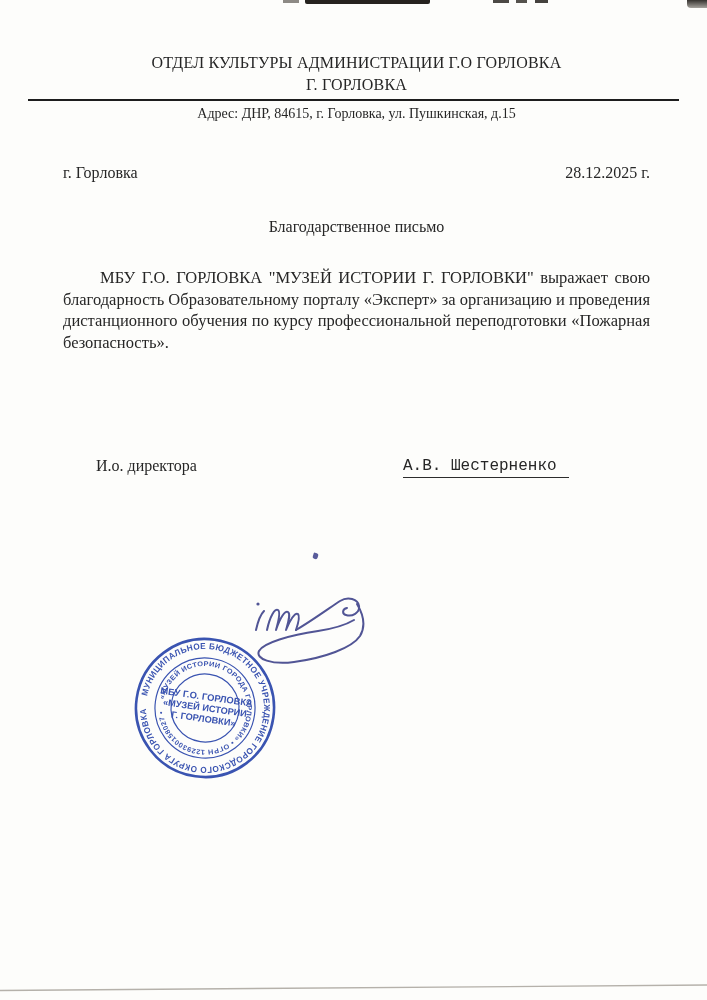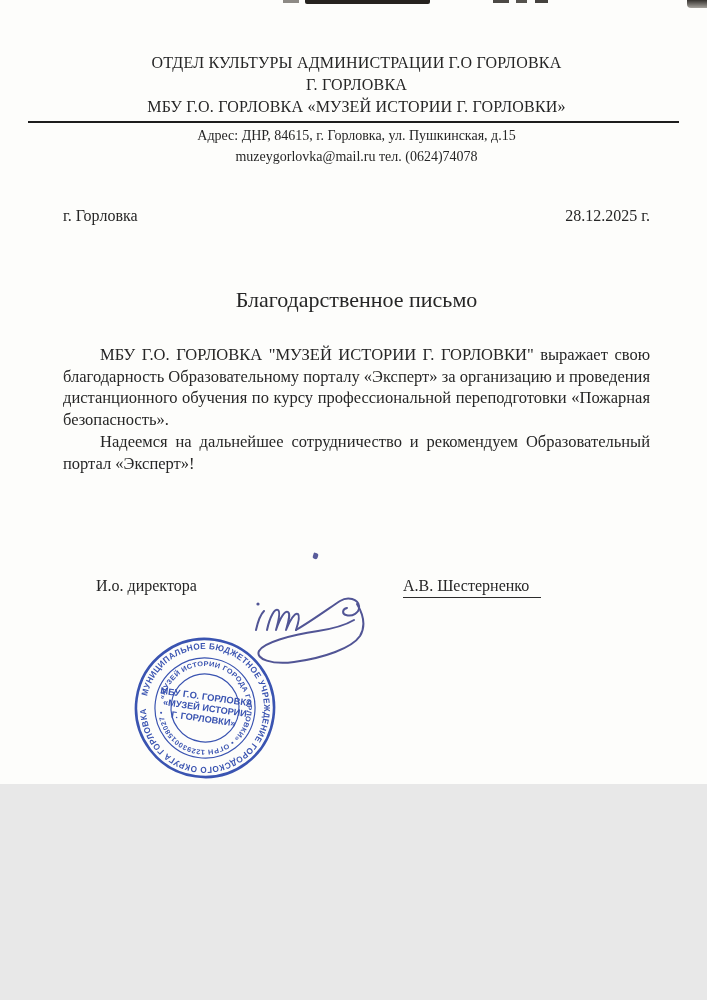--- a/index.html
+++ b/index.html
@@ -1,39 +1,40 @@
 <!DOCTYPE html>
 <html><head>
 <meta charset="utf-8">
 <style>
   html,body{margin:0;padding:0;background:#e8e8e8;}
   .page{
     position:relative;
-    width:707px;height:784px;
+    width:707px;height:1000px;
     margin:0 auto;
     background:#fdfdfb;
     overflow:hidden;
     font-family:"Liberation Serif","DejaVu Serif",serif;
     color:#262626;
   }
   .content{position:absolute;left:63px;right:57px;top:0;}
   .lh{ text-align:center; font-size:16px; line-height:22px; letter-spacing:.2px;}
   .lh-top{margin-top:52px;}
   .rule{height:2px;background:#1d1d1d;margin:3px -29px 2px -35px;}
   .addr{text-align:center;font-size:14px;line-height:21px;}
   .meta-row{display:flex;justify-content:space-between;margin-top:40px;font-size:16px;}
-  .title{text-align:center;font-size:22px;margin-top:62px;}
+  .title{text-align:center;font-size:16px;margin-top:36px;}
   .body-text{margin-top:31px;font-size:16.5px;line-height:21.7px;text-align:justify;}
   .body-text p{margin:0;text-indent:37px;}
   .sig-row{position:relative;margin-top:103px;height:26px;font-size:16px;}
   .sig-role{margin-left:33px;}
   .sig-name{
     position:absolute;left:340px;top:0;
     border-bottom:1.2px solid #2c2c2c;
     padding:0 12px 2px 0;
+    font-family:Liberation Mono, monospace;
   }
   .ink-fleck{
     position:absolute;left:313px;top:553px;width:5px;height:6px;
     background:#3c3f8a;border-radius:1px 2px 2px 2px;transform:rotate(18deg);opacity:.85;
   }
   .stamp-wrap{
     position:absolute;left:130px;top:633px;width:150px;height:150px;
     transform:rotate(8deg);
     mix-blend-mode:multiply;opacity:.93;
   }
@@ -62,35 +63,32 @@
   <div class="scan-dash-3"></div>
   <div class="scan-corner"></div>
   <svg class="scan-bottom" viewBox="0 0 707 16">
     <line x1="0" y1="12.5" x2="707" y2="7" stroke="#b5b1aa" stroke-width="1.3"></line>
   </svg>
 
   <div class="content">
 
     <div class="lh lh-top">ОТДЕЛ КУЛЬТУРЫ АДМИНИСТРАЦИИ Г.О ГОРЛОВКА</div>
     <div class="lh">Г. ГОРЛОВКА</div>
-    <div class="lh">МБУ Г.О. ГОРЛОВКА «МУЗЕЙ ИСТОРИИ Г. ГОРЛОВКИ»</div>
     <div class="rule"></div>
     <div class="addr">Адрес: ДНР, 84615, г. Горловка, ул. Пушкинская, д.15</div>
-    <div class="addr">muzeygorlovka@mail.ru тел. (0624)74078</div>
 
     <div class="meta-row">
       <span>г. Горловка</span>
       <span>28.12.2025 г.</span>
     </div>
 
     <div class="title">Благодарственное письмо</div>
 
     <div class="body-text">
       <p>МБУ Г.О. ГОРЛОВКА "МУЗЕЙ ИСТОРИИ Г. ГОРЛОВКИ" выражает свою благодарность Образовательному порталу «Эксперт» за организацию и проведения дистанционного обучения по курсу профессиональной переподготовки «Пожарная безопасность».</p>
-      <p>Надеемся на дальнейшее сотрудничество и рекомендуем Образовательный портал «Эксперт»!</p>
     </div>
 
     <div class="sig-row">
       <span class="sig-role">И.о. директора</span>
       <span class="sig-name">А.В. Шестерненко</span>
     </div>
   </div>
 
   <div class="ink-fleck"></div>
 

